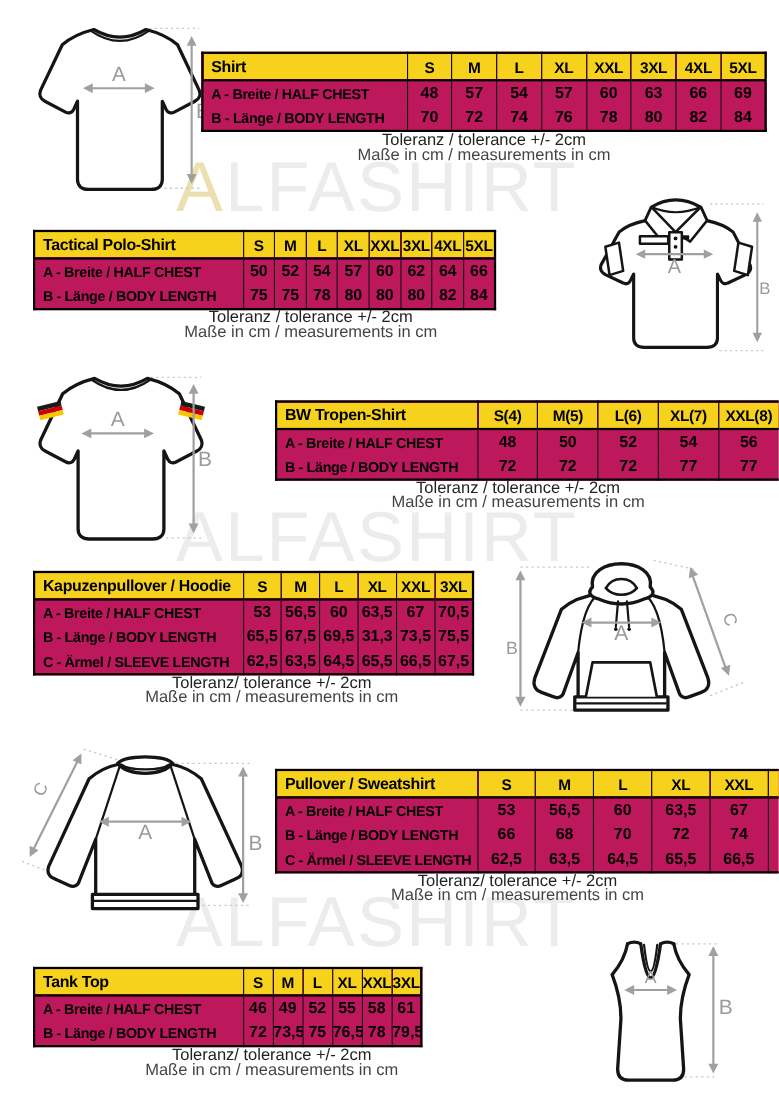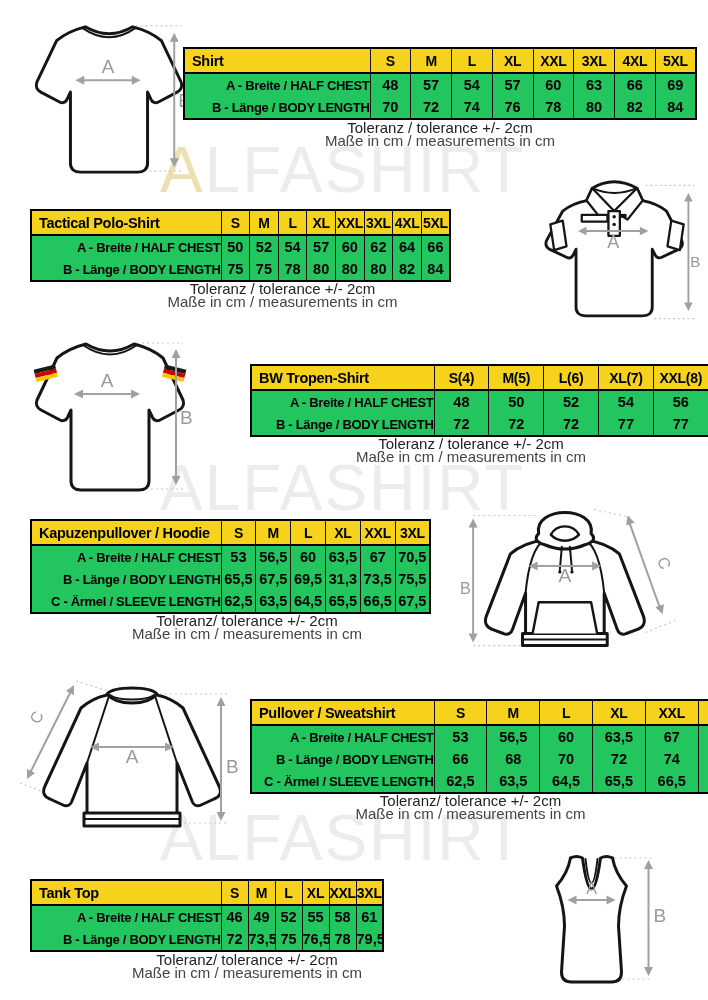--- a/index.html
+++ b/index.html
@@ -3,30 +3,30 @@
 <meta charset="utf-8">
 <style>
   html,body{margin:0;padding:0;background:#fff}
   #page{position:relative;width:708px;height:1000px;background:#fff;overflow:hidden;
         font-family:"Liberation Sans",sans-serif;--header-yellow:#F6D21C;--arrow-gray:#A0A0A0;
         --watermark-gray:#ECECEC;--watermark-accent:#EDE0B0}
   .wm{position:absolute;z-index:0;font-weight:normal;font-size:64px;line-height:64px;
       letter-spacing:2px;color:var(--watermark-gray);white-space:nowrap;user-select:none}
   .wm .acc{color:var(--watermark-accent)}
   .sec-table{position:absolute;z-index:2}
-  table.tbl{width:100%;border-collapse:collapse;table-layout:fixed;background:#22c55e;
+  table.tbl{width:100%;border-collapse:collapse;table-layout:fixed;background:#be185d;
             border:2.5px solid #000}
   table.tbl th{background:var(--header-yellow);border:1.5px solid #111;border-bottom:2.5px solid #000;
                height:23px;font-weight:bold;font-size:14px;letter-spacing:-0.3px;text-align:center;
                padding:0;white-space:nowrap;overflow:hidden}
   table.tbl th.tt{text-align:left;padding-left:7px;font-size:14.5px}
   table.tbl td{border-left:1.5px solid #111;border-right:1.5px solid #111;border-top:0;border-bottom:0;
                height:22px;font-weight:bold;font-size:14.5px;text-align:center;padding:0;
                white-space:nowrap;overflow:hidden}
-  table.tbl td.lbl{text-align:right;padding-left:7px;font-size:13px;letter-spacing:-0.3px}
+  table.tbl td.lbl{text-align:left;padding-left:7px;font-size:13px;letter-spacing:-0.3px}
   .rows3 td{height:21px}
   .narrow-h th{font-size:13px}
   .tol{position:absolute;z-index:2;text-align:center}
   .tol .t1{font-size:15px;color:#222;line-height:14px}
   .tol .t2{font-size:15px;color:#444;line-height:11px}
   .draw{position:absolute;z-index:1}
   .ol{fill:#fff;stroke:#151515;stroke-width:3;stroke-linejoin:round;stroke-linecap:round}
   .ol2{fill:#fff;stroke:#151515;stroke-width:2.4;stroke-linejoin:round}
   .thin{fill:none;stroke:#151515;stroke-width:2;stroke-linecap:round}
   .arr{stroke:var(--arrow-gray);stroke-width:2;fill:none}

